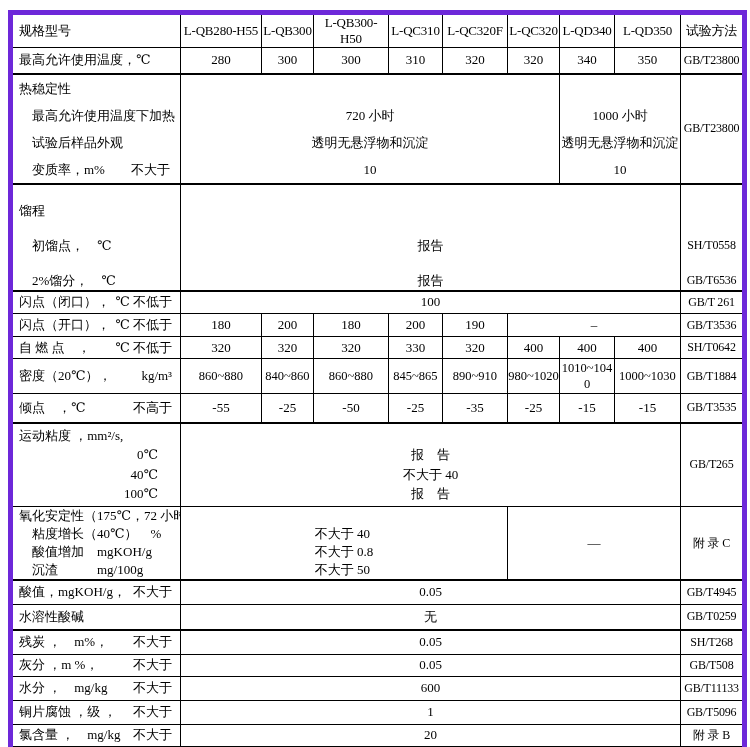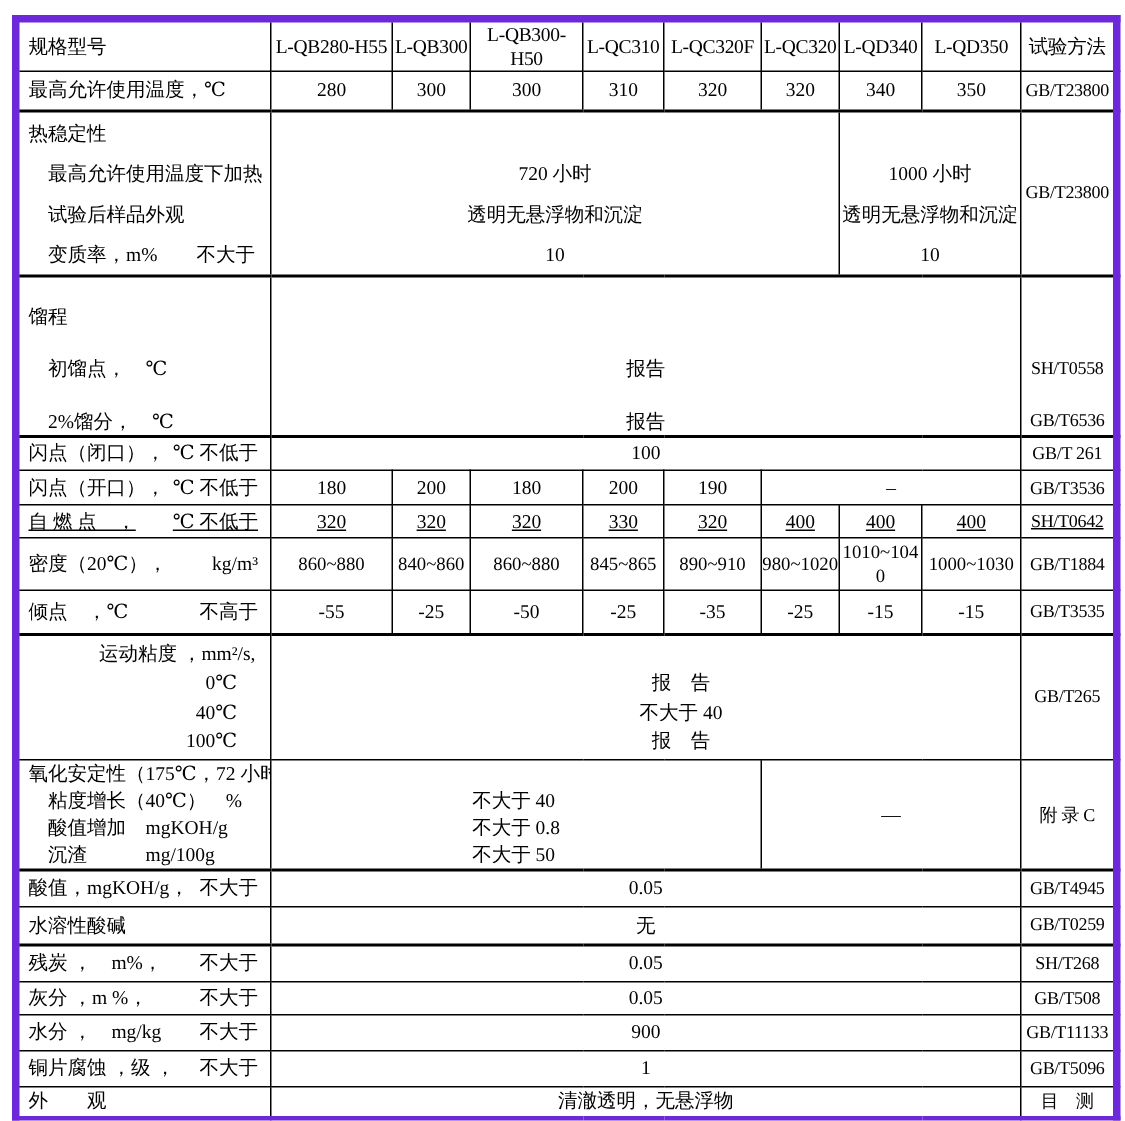--- a/index.html
+++ b/index.html
@@ -28,39 +28,39 @@
   .stack .line,.block .line{white-space:pre;}
   .block{display:inline-block;text-align:left;}
   .mline{height:17px;line-height:17px;}
 
   
   tr.r-max-temp{height:26px;}
   tr.r-thermal-stability{height:108px;}
   tr.r-distillation{height:60px;}
   tr.r-flash-closed{height:23px;}
   tr.r-flash-open{height:23px;}
-  tr.r-auto-ignition{height:22px;text-decoration:underline;}
+  tr.r-auto-ignition{height:22px;}
   tr.r-density{height:35px;}
   tr.r-pour-point{height:29px;}
   tr.r-viscosity{height:84px;}
   tr.r-oxidation{height:72px;}
   tr.r-acid-value{height:24px;}
   tr.r-water-soluble{height:26px;}
   tr.r-carbon-residue{height:24px;}
   tr.r-ash{height:22px;}
   tr.r-water-content{height:24px;padding-left:36px;}
   tr.r-copper-corrosion{height:24px;}
   tr.r-sulfur-content{height:36px;}
   tr.r-chlorine-content{height:22px;}
   tr.r-appearance{height:22px;}
 
   
   tr.r-thermal-stability .line,tr.r-thermal-stability .mline{height:27px;line-height:27px;}
   tr.r-distillation .line,tr.r-distillation .mline{height:19px;line-height:19px;margin-top:16px;}
-  tr.r-viscosity .line{height:19.5px;line-height:19.5px;margin-left:47px;}
+  tr.r-viscosity .line{height:19.5px;line-height:19.5px;}
   tr.r-oxidation .line{height:18px;line-height:18px;}
   tr.r-viscosity .label .rpart{margin-right:14px;}
 
   
   tr.r-max-temp td,
   tr.r-thermal-stability td,
   tr.r-distillation td,
   tr.r-pour-point td,
   tr.r-oxidation td,
   tr.r-water-soluble td{border-bottom-width:2px;}
@@ -335,32 +335,42 @@
           <td class="val" colspan="8">0.05</td>
           <td class="method">GB/T508</td>
         </tr>
         <tr class="r-water-content">
           <td class="label">
             <div class="line">
               <span>水分 ，　mg/kg</span>
               <span class="rpart">不大于</span>
             </div>
           </td>
-          <td class="val" colspan="8">900</td>
+          <td class="val" colspan="8">600</td>
           <td class="method">GB/T11133</td>
         </tr>
         <tr class="r-copper-corrosion">
           <td class="label">
             <div class="line">
               <span>铜片腐蚀 ，级 ，</span>
               <span class="rpart">不大于</span>
             </div>
           </td>
           <td class="val" colspan="8">1</td>
           <td class="method">GB/T5096</td>
+        </tr>
+        <tr class="r-chlorine-content">
+          <td class="label">
+            <div class="line">
+              <span>氯含量 ，　mg/kg</span>
+              <span class="rpart">不大于</span>
+            </div>
+          </td>
+          <td class="val" colspan="8">20</td>
+          <td class="method">附 录 B</td>
         </tr>
         <tr class="r-appearance">
           <td class="label">
             <div class="line">
               <span>外　　观</span>
             </div>
           </td>
           <td class="val" colspan="8">清澈透明，无悬浮物</td>
           <td class="method">目　测</td>
         </tr>

